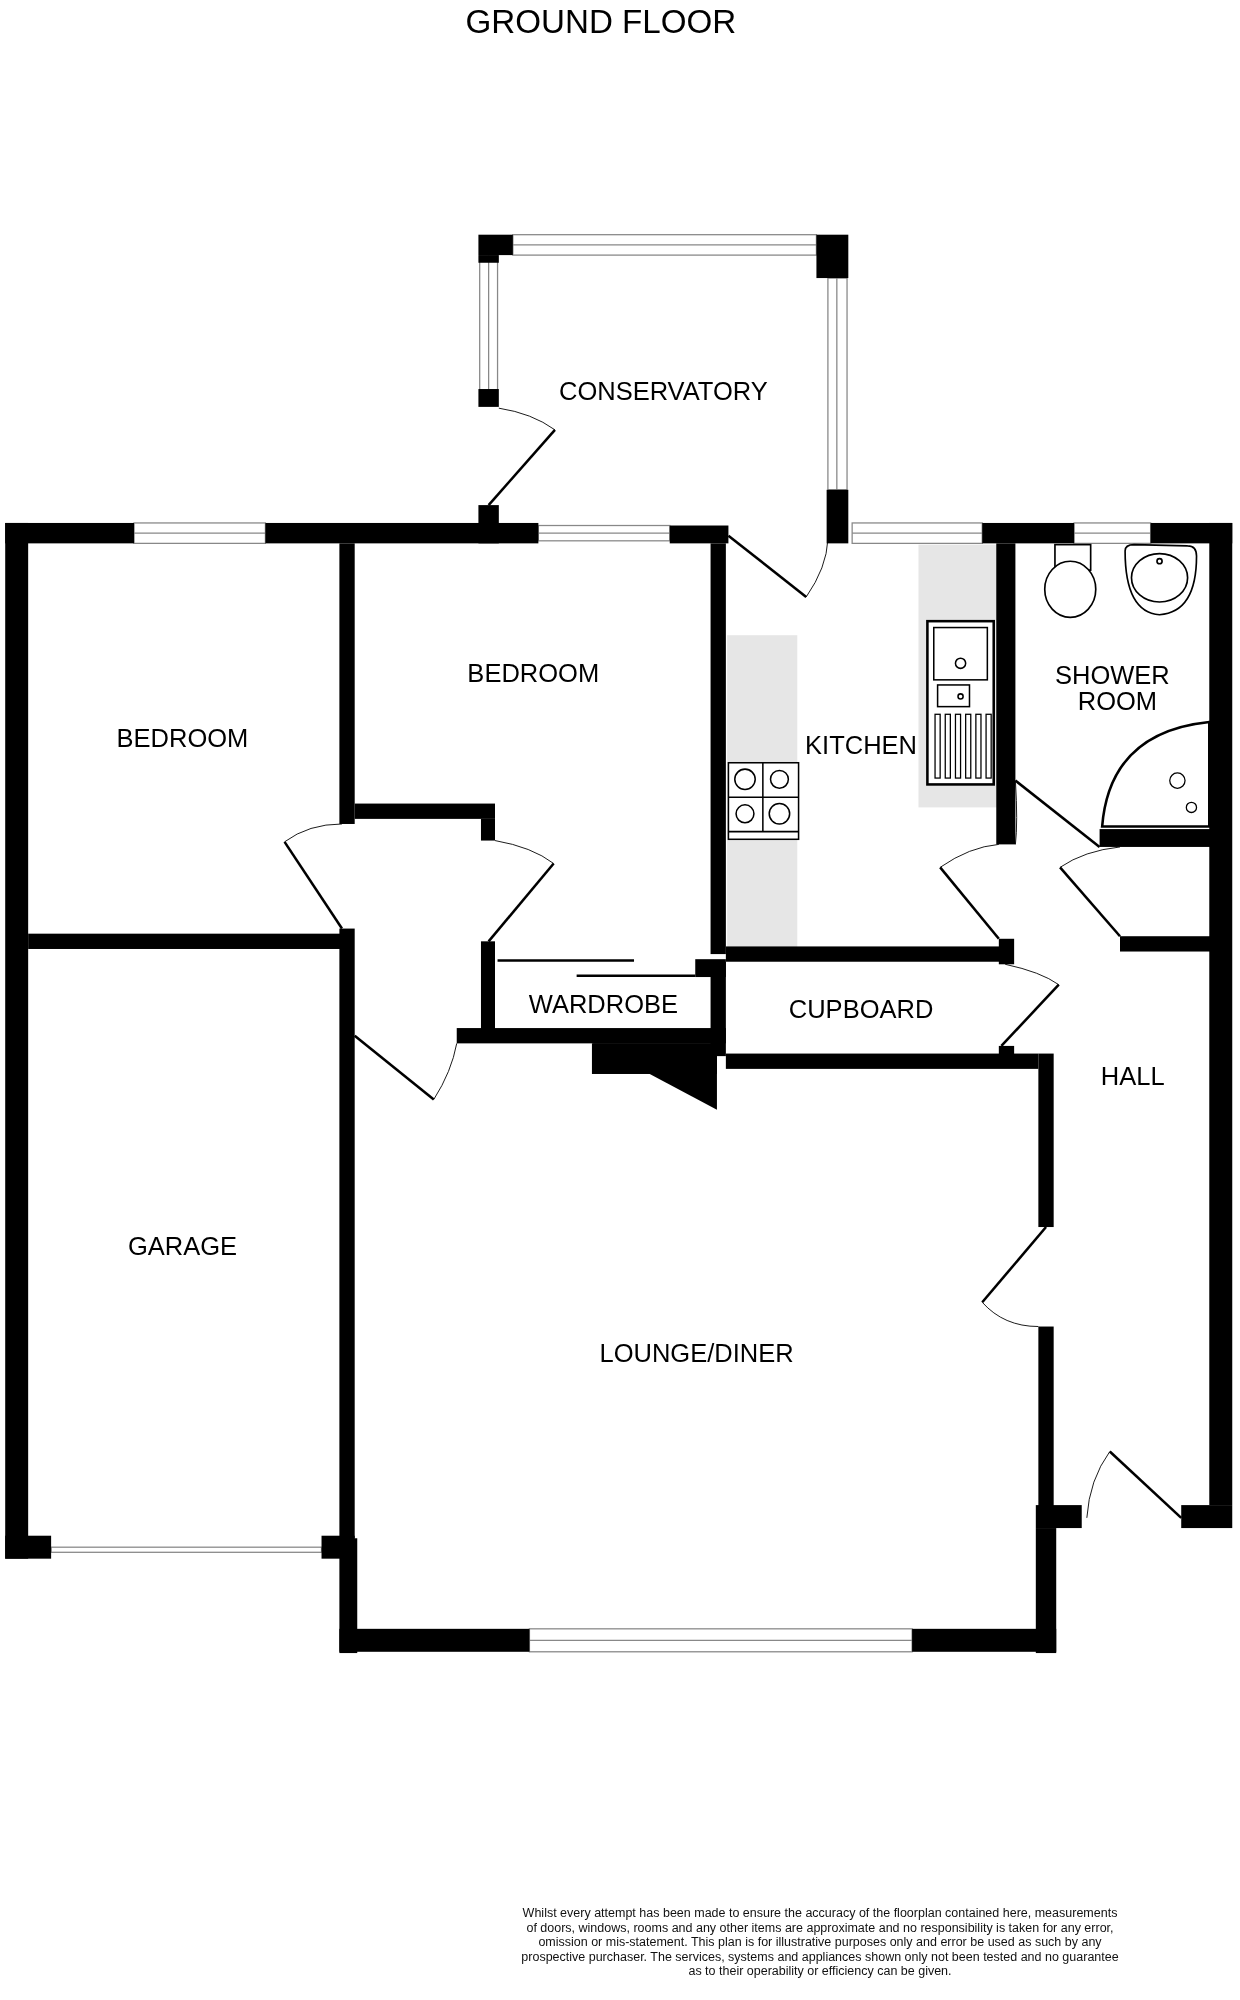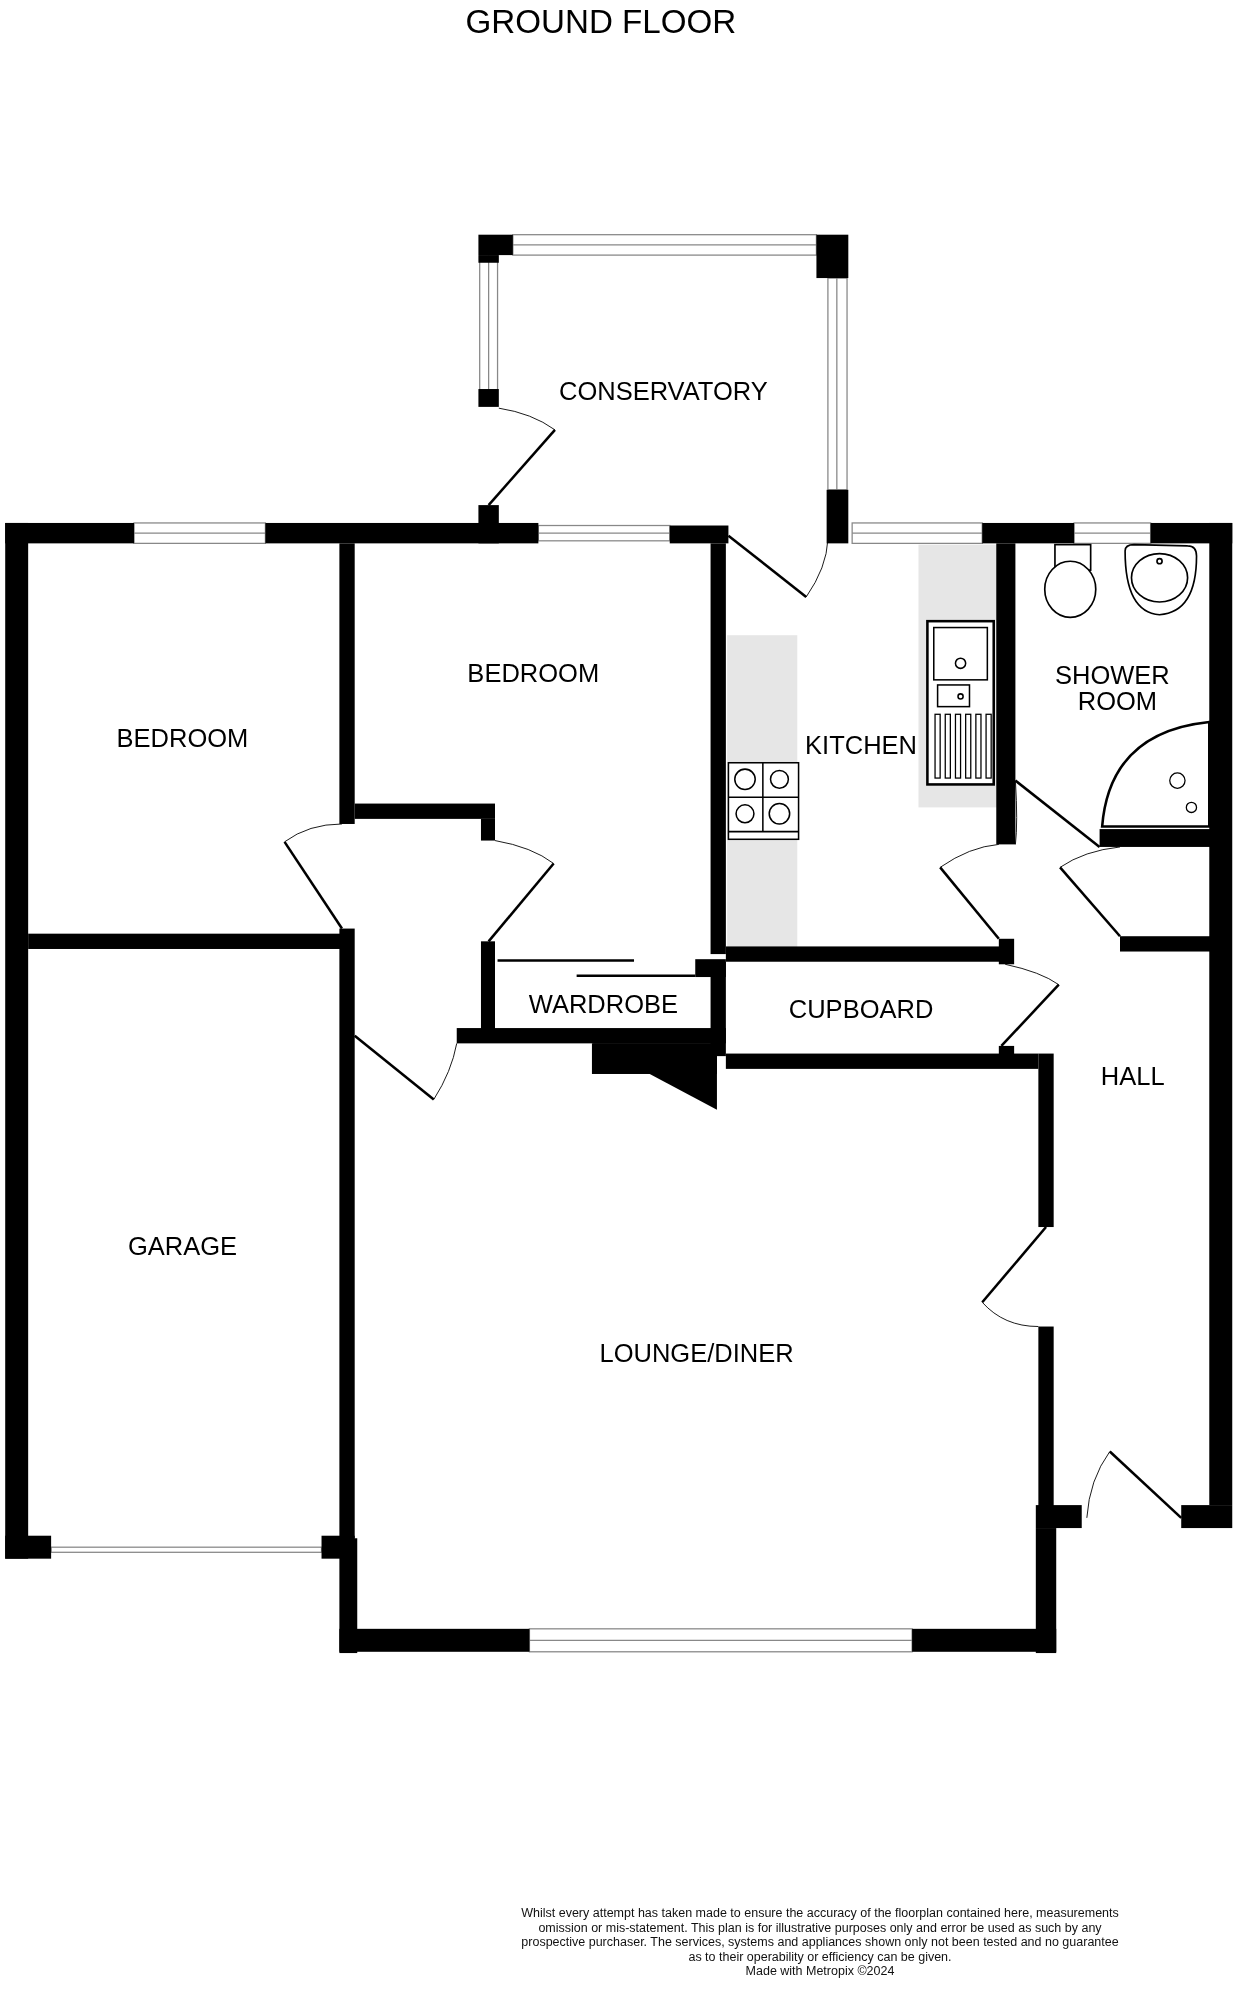--- a/index.html
+++ b/index.html
@@ -197,18 +197,18 @@
     <text class="lbl" x="874" y="557" font-size="20">ROOM</text>
     <text class="lbl" x="471" y="794" font-size="20">WARDROBE</text>
     <text class="lbl" x="673" y="798" font-size="20">CUPBOARD</text>
     <text class="lbl" x="886" y="851" font-size="20">HALL</text>
     <text class="lbl" x="141" y="984" font-size="20">GARAGE</text>
     <text class="lbl" x="544" y="1068" font-size="20">LOUNGE/DINER</text>
   </g>
 </svg>
 
 <div class="disc">
-  <div>Whilst every attempt has taken made to ensure the accuracy of the floorplan contained here, measurements</div>
+  <div>Whilst every attempt has been made to ensure the accuracy of the floorplan contained here, measurements</div>
+  <div>of doors, windows, rooms and any other items are approximate and no responsibility is taken for any error,</div>
   <div>omission or mis-statement. This plan is for illustrative purposes only and error be used as such by any</div>
   <div>prospective purchaser. The services, systems and appliances shown only not been tested and no guarantee</div>
   <div>as to their operability or efficiency can be given.</div>
-  <div>Made with Metropix ©2024</div>
 </div>
 
 </body></html>

